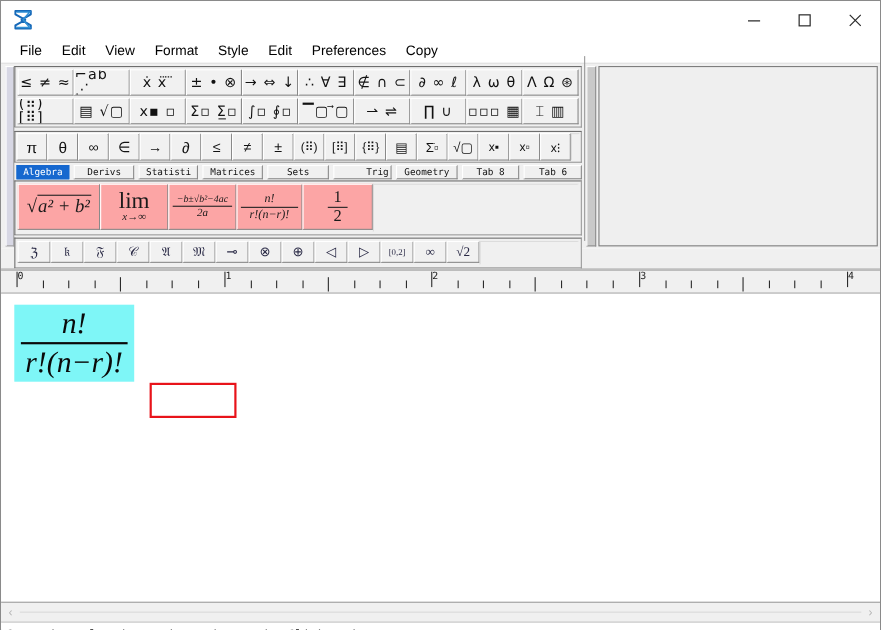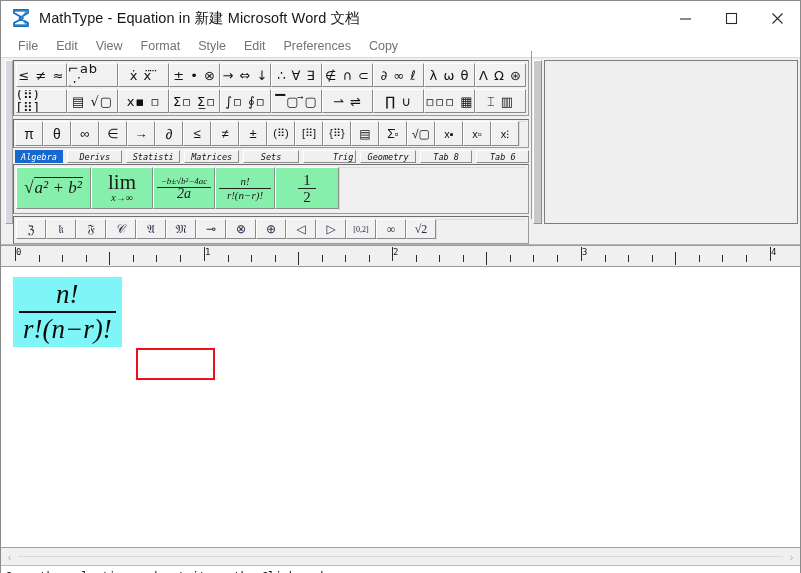--- a/index.html
+++ b/index.html
@@ -15,21 +15,21 @@
   .titlebar{height:34px;display:flex;align-items:center;background:#ffffff;}
   .app-icon{width:22px;height:22px;margin-left:9px;margin-right:7px;position:relative;flex:none;}
   .app-icon svg{display:block;}
   .title-text{font-size:14.5px;color:#161616;white-space:nowrap;letter-spacing:0.1px;}
   .win-btns{margin-left:auto;display:flex;height:34px;}
   .win-btn{width:46px;height:34px;display:flex;align-items:center;justify-content:center;}
   .win-btn svg{display:block;}
 
   
   .menubar{height:22px;display:flex;align-items:center;background:#ffffff;padding-left:8px;border-bottom:1px solid #d9d9d9;}
-  .menu-item{font-size:12.5px;color:#737373;padding:2px 9px;white-space:nowrap;}
+  .menu-item{font-size:12.5px;color:#000000;padding:2px 9px;white-space:nowrap;}
 
   
   .toolwrap{position:relative;height:168px;background:#f0f0f0;display:flex;}
   .tool-leftgrip{width:6px;margin:2px 0 2px 4px;background:#d7d7e4;border-left:1px solid #ffffff;border-top:1px solid #ffffff;border-right:1px solid #a0a0a0;border-bottom:1px solid #a0a0a0;}
   .tool-cols{flex:none;width:520px;padding-top:2px;}
 
   .row{display:flex;}
   .btn{
     background:#f1f1f1;
     border:1px solid #ffffff;
@@ -40,32 +40,32 @@
     overflow:hidden;
   }
   .btn.sym{height:24px;font-size:13px;}
   .sym-row{display:flex;padding:1px;gap:0;}
   .sym-cell{width:51px;height:24px;}
   .sym-cell span{font-family:"DejaVu Sans", sans-serif;font-size:13px;line-height:1;letter-spacing:1px;}
 
   
   .group{border:1px solid #9a9a9a;border-top-color:#6e6e6e;border-left-color:#6e6e6e;background:#f0f0f0;padding:1px;box-sizing:border-box;}
 
-  .tabstrip{display:flex;height:14px;margin:2px 0 0 2px;font-style:italic;}
+  .tabstrip{display:flex;height:14px;margin:2px 0 0 2px;}
   .tab{
     font-family:"DejaVu Sans Mono", monospace;
     font-size:8.5px;height:13px;line-height:13px;text-align:center;
     background:#f0f0f0;border:1px solid #ffffff;border-right-color:#8a8a8a;border-bottom-color:#8a8a8a;
     box-sizing:border-box;margin-right:4px;color:#111;padding:0 2px;overflow:hidden;white-space:nowrap;
   }
   .tab.sel{background:#1668cf;color:#ffffff;border-color:#1668cf;}
 
   .tpl-row{display:flex;height:44px;padding:1px;}
   .tpl{
-    height:42px;background:#86efac;
+    height:42px;background:#fca5a5;
     border:1px solid #ffffff;border-right-color:#8a8a8a;border-bottom-color:#8a8a8a;
     display:flex;align-items:center;justify-content:center;box-sizing:border-box;
     font-family:"Liberation Serif", serif;color:#1a1a1a;
   }
 
   .small-row{display:flex;height:22px;padding:1px;}
   .sbtn{
     width:30px;height:20px;background:#f1f1f1;
     border:1px solid #ffffff;border-right-color:#8a8a8a;border-bottom-color:#8a8a8a;
     display:flex;align-items:center;justify-content:center;box-sizing:border-box;
@@ -114,21 +114,20 @@
 
 <div class="app">
 
   <div class="titlebar">
     <div class="app-icon">
       <svg width="22" height="22" viewBox="0 0 22 22">
         <path d="M4 3 L18 3 L18 6 L9.5 11 L18 16 L18 19 L4 19 L4 16 L13 11 L4 6 Z" fill="none" stroke="#1769b8" stroke-width="1.8" stroke-linejoin="round"></path>
         <path d="M5 4 L17 4 L11 11 L17 18 L5 18" fill="none" stroke="#2f8fd4" stroke-width="1.4"></path>
       </svg>
     </div>
-    <div class="title-text">MathType - Equation in 新建 Microsoft Word 文档</div>
     <div class="win-btns">
       <div class="win-btn">
         <svg width="13" height="13" viewBox="0 0 13 13">
             <line x1="1" y1="7" x2="12" y2="7" stroke="#2b2b2b" stroke-width="1.1"></line>
           </svg>
       </div>
       <div class="win-btn">
         <svg width="13" height="13" viewBox="0 0 13 13">
             <rect x="1.5" y="1.5" width="10" height="10" fill="none" stroke="#2b2b2b" stroke-width="1.1"></rect>
           </svg>
@@ -308,21 +307,21 @@
 
           <div class="tpl" style="width:62px;flex-direction:column;">
             <span style="font-size:21px;line-height:19px;">lim</span>
             <span style="font-size:10px;line-height:11px;font-style:italic;">x→∞</span>
           </div>
 
 
           <div class="tpl" style="width:62px;flex-direction:column;">
             <span style="font-size:9px;line-height:11px;font-style:italic;">−b±√b²−4ac</span>
             <span style="display:block;width:54px;height:1px;background:#222;"></span>
-            <span style="font-size:14px;line-height:12px;font-style:italic;">2a</span>
+            <span style="font-size:10px;line-height:12px;font-style:italic;">2a</span>
           </div>
 
           <div class="tpl" style="width:60px;flex-direction:column;">
             <span style="font-size:11px;line-height:13px;font-style:italic;">n!</span>
             <span style="display:block;width:52px;height:1px;background:#222;"></span>
             <span style="font-size:11px;line-height:13px;font-style:italic;">r!(n−r)!</span>
           </div>
 
           <div class="tpl" style="width:64px;flex-direction:column;">
             <span style="font-size:15px;line-height:16px;">1</span>

